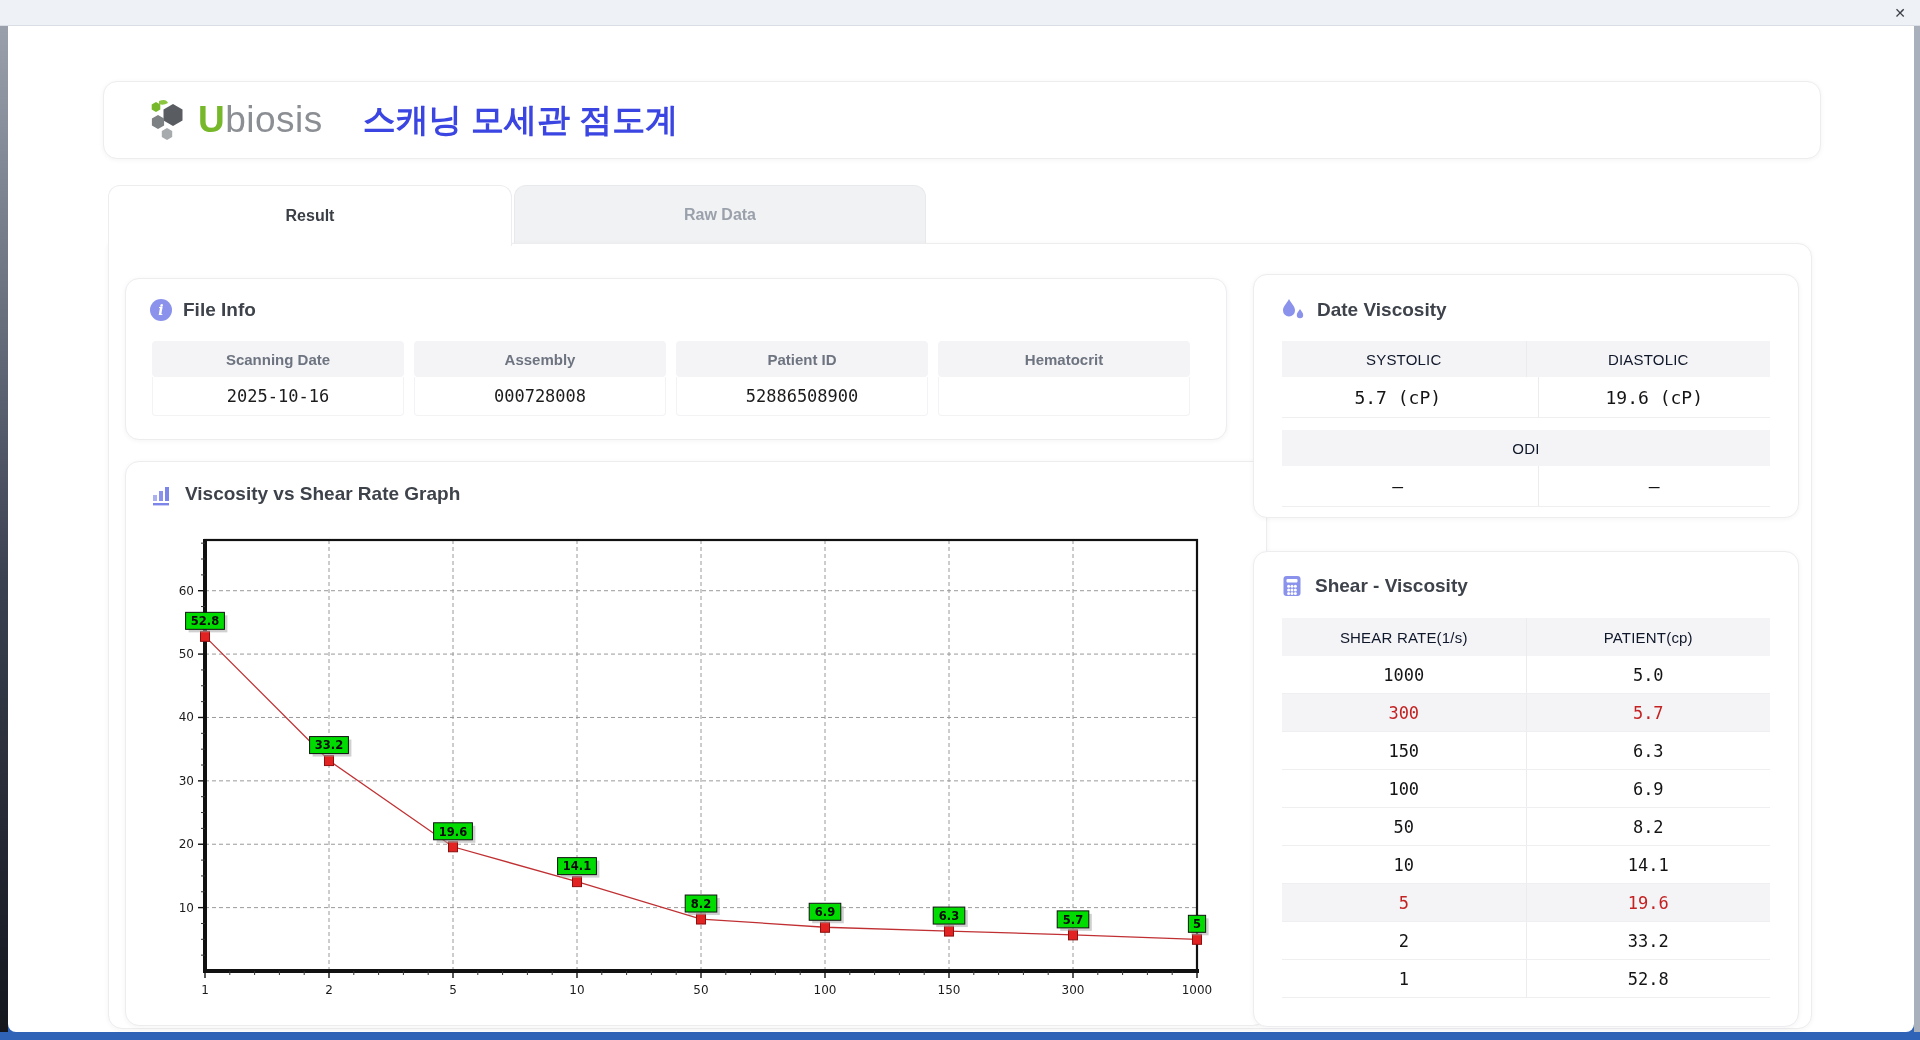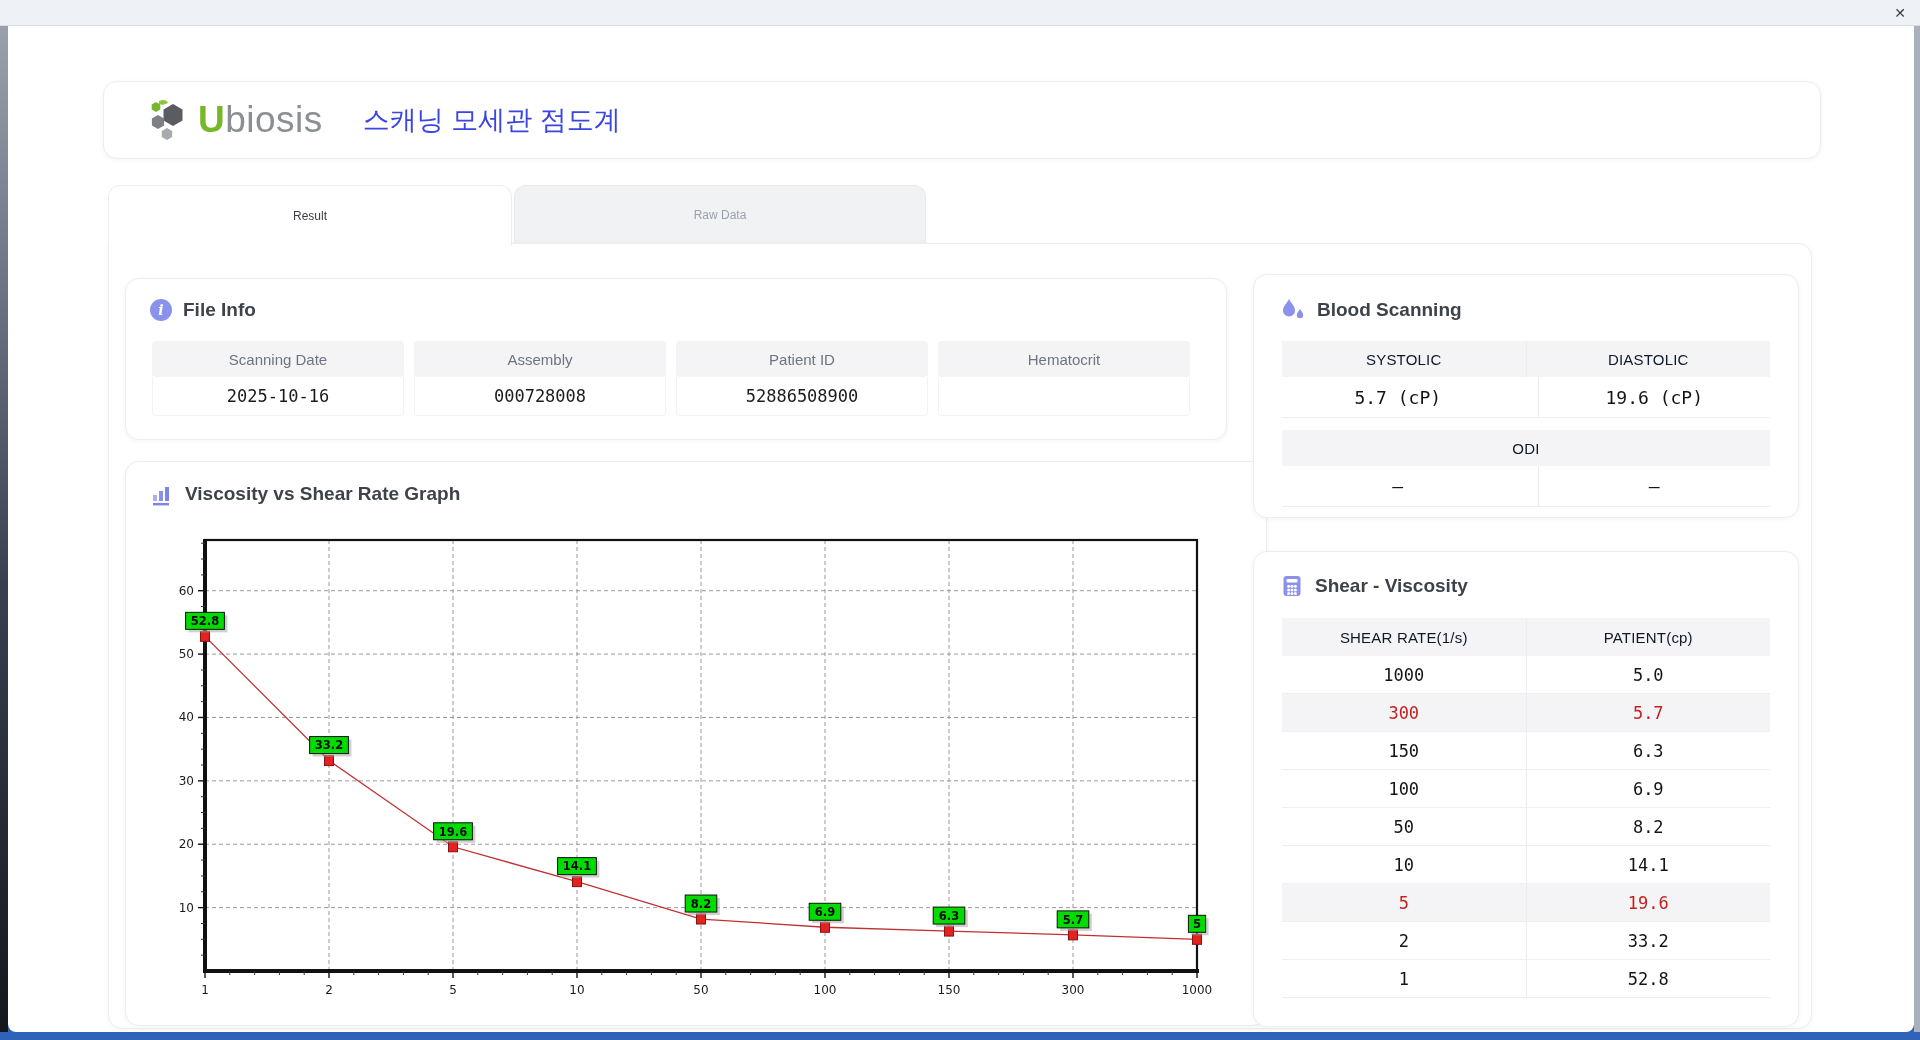--- a/index.html
+++ b/index.html
@@ -18,40 +18,40 @@
     border-radius:0 0 8px 8px;z-index:10;}
   
   .card{position:absolute;background:#fff;border:1px solid #ededf0;border-radius:14px;
     box-shadow:0 1px 5px rgba(30,35,60,.05);}
   .header-card{left:95px;top:55px;width:1718px;height:78px;display:flex;align-items:center;
     padding-left:42px;box-sizing:border-box;gap:40px;}
   .logo{display:flex;align-items:center;gap:6px;}
   .logo-text{font-size:37px;letter-spacing:.5px;}
   .logo-u{color:#76b82a;font-weight:bold;}
   .logo-rest{color:#8b8e93;font-weight:500;}
-  .app-title{font-size:27px;font-weight:normal;color:#3b45e1;}
+  .app-title{font-size:33px;font-weight:bold;color:#3b45e1;}
   
   .tab{position:absolute;display:flex;align-items:center;justify-content:center;
-    font-size:12px;font-weight:normal;border-radius:12px 12px 0 0;cursor:pointer;box-sizing:border-box;}
+    font-size:16px;font-weight:bold;border-radius:12px 12px 0 0;cursor:pointer;box-sizing:border-box;}
   .tab-result{left:100px;top:159px;width:404px;height:61px;background:#fff;color:#3a3f46;
     border:1px solid #ededf0;border-bottom:none;z-index:6;}
   .tab-raw{left:506px;top:159px;width:412px;height:58px;background:#f1f2f4;color:#9aa1ab;
     border:1px solid #e8e9ec;border-bottom:none;z-index:4;}
   .main-card{left:100px;top:217px;width:1702px;height:784px;border-radius:0 14px 14px 14px;z-index:5;}
   
   .card-title{position:absolute;display:flex;align-items:center;gap:11px;
     font-size:19px;font-weight:bold;color:#3e434b;}
   .info-badge{width:22px;height:22px;border-radius:50%;background:#8a92ec;color:#fff;
     display:flex;align-items:center;justify-content:center;
     font:bold 14px "DejaVu Serif",serif;font-style:italic;}
   
   .fi-fields{position:absolute;left:26px;top:62px;display:flex;gap:10px;}
   .fi-col{width:252px;}
   .fi-head{height:36px;background:#f4f4f6;border-radius:4px;display:flex;align-items:center;
-    justify-content:center;font-size:15px;color:#6d7480;}
+    justify-content:center;font-size:15px;color:#6d7480;font-weight:bold;}
   .fi-val{height:38px;display:flex;align-items:center;justify-content:center;
     font:17px "DejaVu Sans Mono",monospace;color:#1b1b1d;
     border:1px solid #f3f3f5;border-top:none;border-radius:0 0 4px 4px;}
   
   .tbl{position:absolute;left:28px;width:488px;}
   .trow{display:flex;}
   .trow>div{flex:1;display:flex;align-items:center;justify-content:center;}
   .trow>div+div{border-left:1px solid #ececef;}
   .thead{height:36px;background:#f4f4f6;font-size:15px;color:#0f172a;letter-spacing:.2px;}
   .tval{height:40px;font:18px "DejaVu Sans Mono",monospace;color:#141416;
@@ -274,21 +274,21 @@
             <text x="1029" y="395.1088235294118" font-family="DejaVu Sans" font-size="11.5" font-weight="bold" fill="#0a0a0a" text-anchor="middle">5</text>
           </svg></div>
     </div>
 
     <div class="card" style="left:1144px;top:30px;width:544px;height:242px;">
       <div class="card-title" style="left:26px;top:22px;">
         <svg width="26" height="26" viewBox="0 0 26 26">
           <path d="M9 2 C12 7.5 15 9.5 15 13.5 A6 6 0 1 1 3 13.5 C3 9.5 6 7.5 9 2 Z" fill="#8a92ec"></path>
           <path d="M20 12 C21.6 14.8 23.2 15.9 23.2 18 A3.2 3.2 0 1 1 16.8 18 C16.8 15.9 18.4 14.8 20 12 Z" fill="#8a92ec"></path>
         </svg>
-        <span>Blood Scanning</span>
+        <span>Date Viscosity</span>
       </div>
       <div class="tbl" style="top:66px;">
         <div class="trow thead">
           <div>SYSTOLIC</div>
           <div>DIASTOLIC</div>
         </div>
         <div class="trow tval">
           <div>5.7 (cP)</div>
           <div>19.6 (cP)</div>
         </div>

